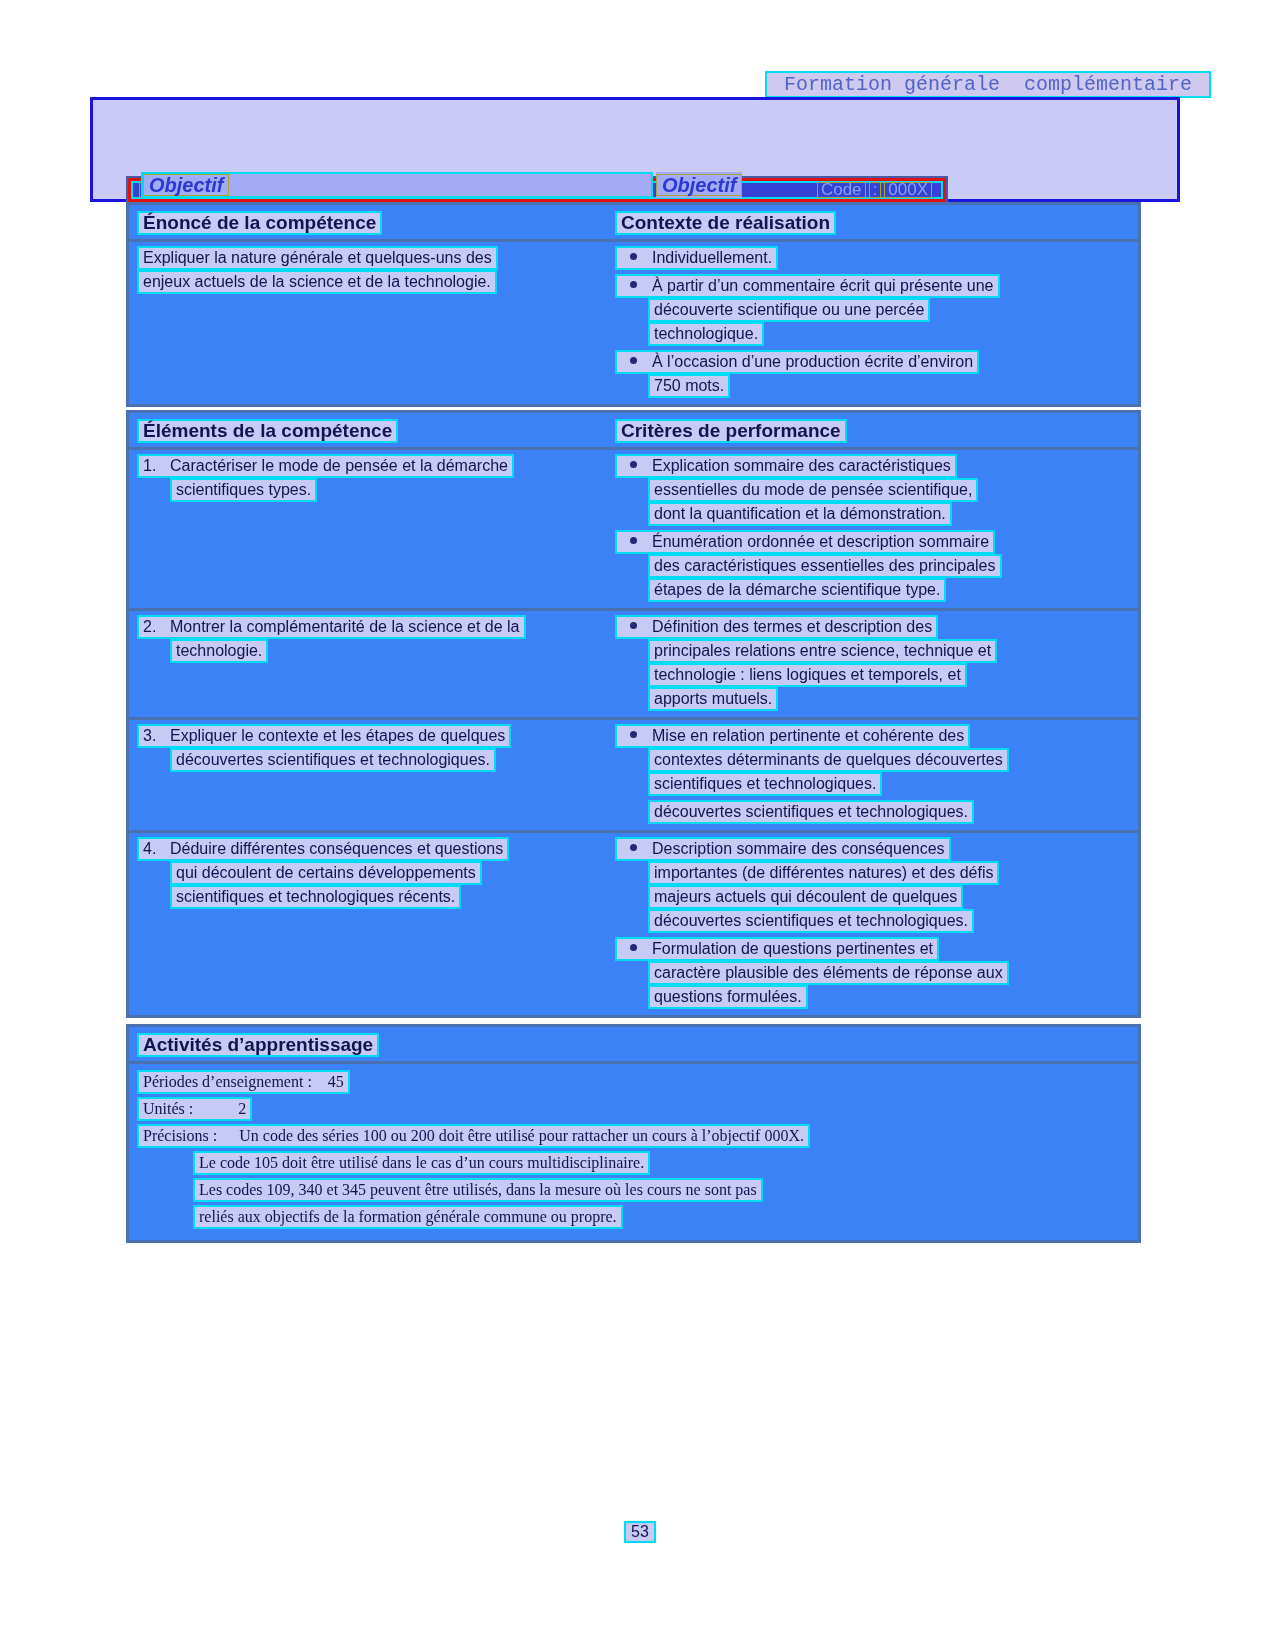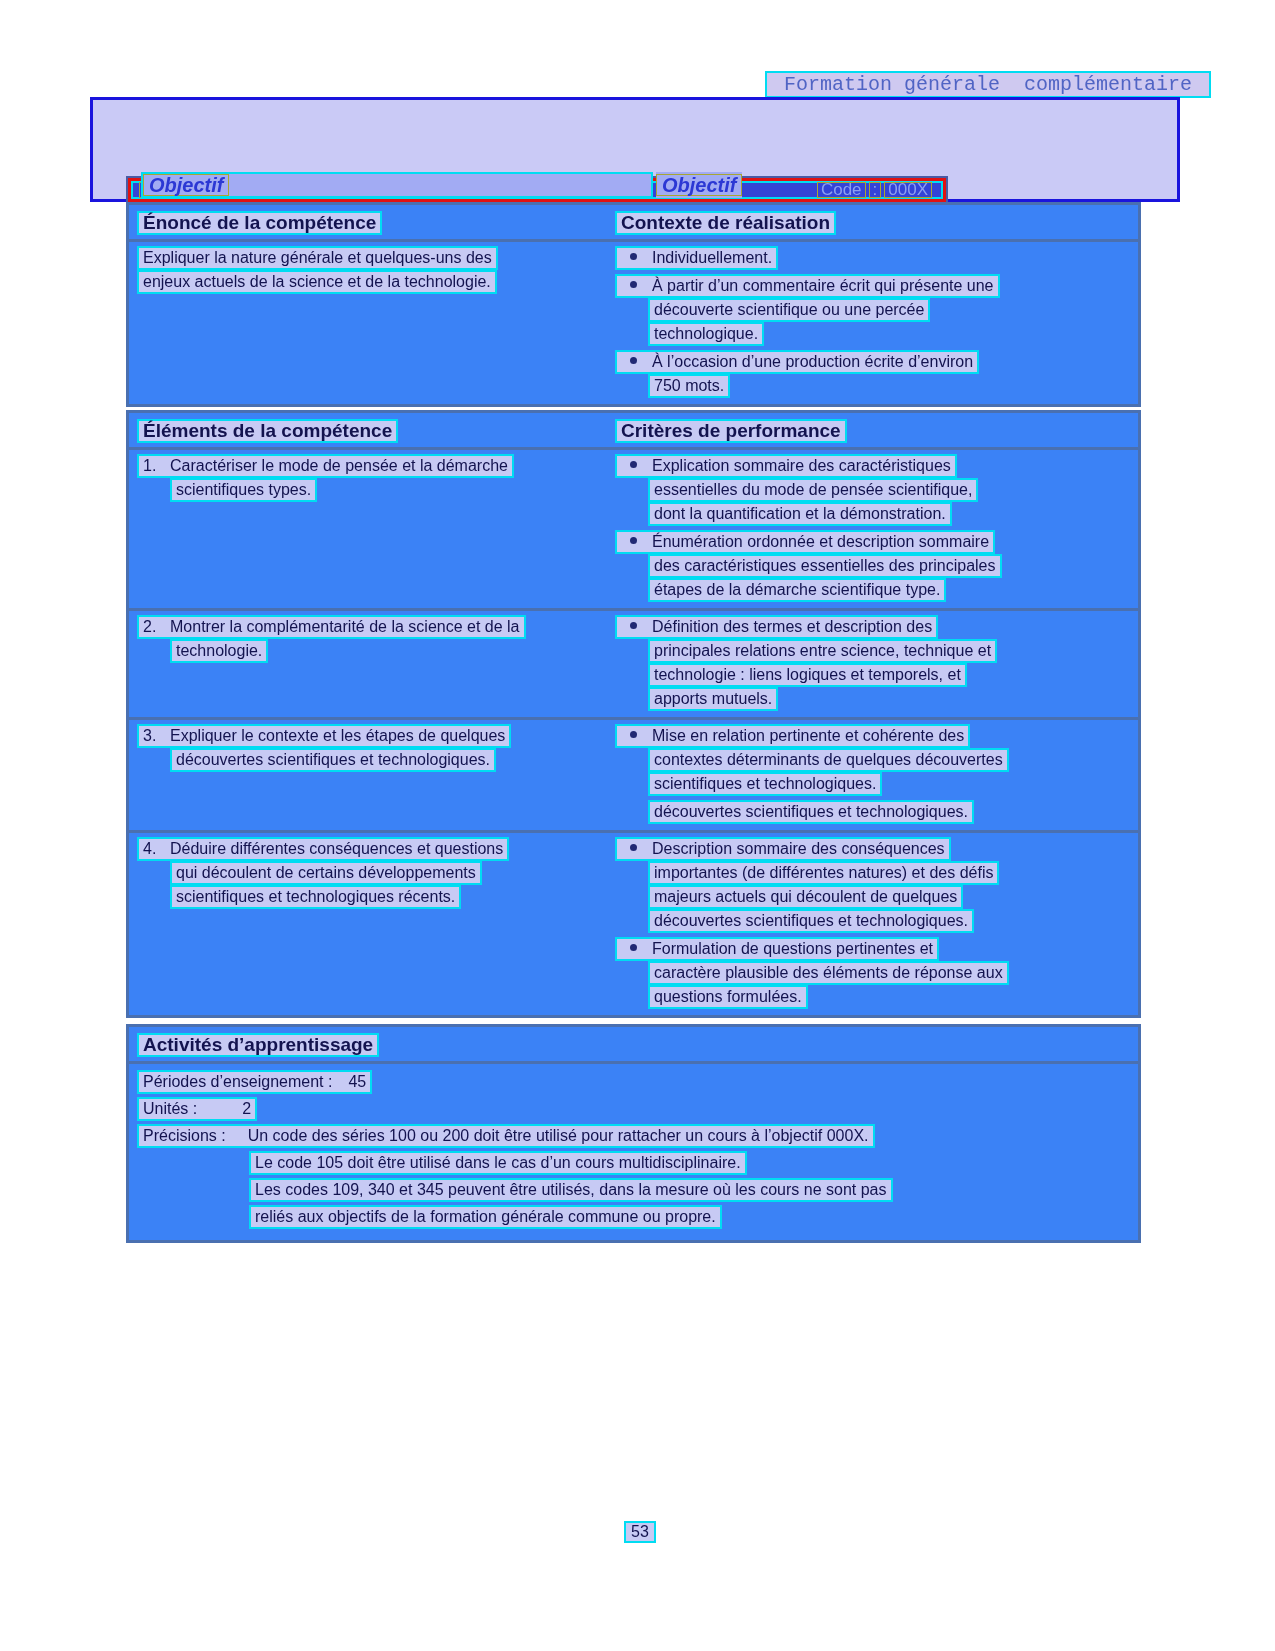--- a/index.html
+++ b/index.html
@@ -72,25 +72,25 @@
   .lineb{display:block;line-height:0;}
   .item{margin-bottom:4px;}
   .dot{display:inline-block;width:7px;height:7px;border-radius:50%;
        background:var(--dot);margin:4px 15px 2px 9px;vertical-align:top;}
   .ind{margin-left:33px;}
   .num{display:inline-block;width:27px;}
 
   
   .thead3{padding:6px 8px 4px 8px;border-bottom:3px solid var(--steel);}
   .t3body{padding:6px 8px 8px 8px;}
-  .t3line{display:block;line-height:0;margin-bottom:3px;}
+  .t3line{display:block;line-height:0;margin-bottom:3px;font-family:Liberation Serif, serif;}
   .gap16{display:inline-block;width:16px;}
   .gap22{display:inline-block;width:22px;}
   .gap45{display:inline-block;width:45px;}
-  .ind128{margin-left:112px;}
+  .ind128{margin-left:56px;}
 
   .pagenum{position:absolute;left:624px;top:1521px;}
   .pagenum .hl{font-size:16px;line-height:16px;padding:1px 5px;}
 </style>
 </head>
 <body>
 
 <div class="page">
 
   <div class="note">

